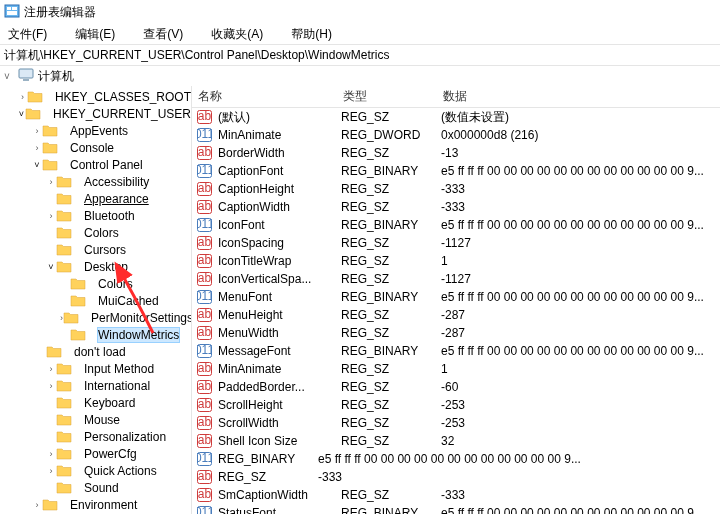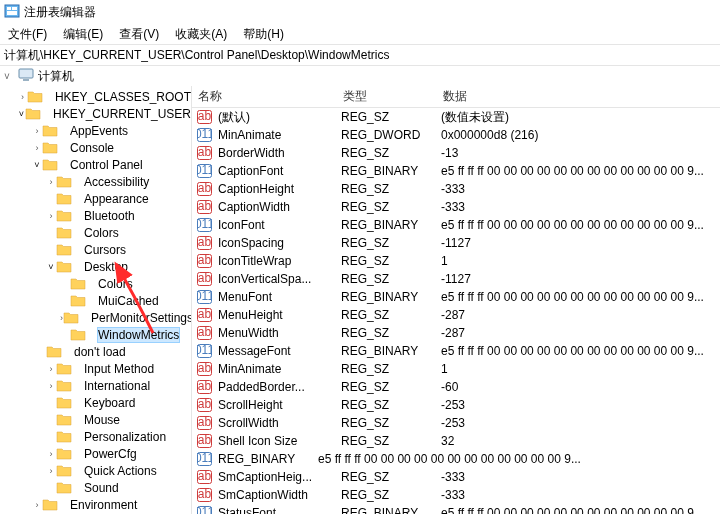--- a/index.html
+++ b/index.html
@@ -2,21 +2,21 @@
 <html><head>
 <meta charset="utf-8">
 <style>
 * { margin: 0; padding: 0; box-sizing: border-box; font-family: "Microsoft YaHei", "Segoe UI", sans-serif; font-size: 12px; }
 body { background: #fff; width: 720px; height: 514px; overflow: hidden; position: relative; }
 
 .titlebar { height: 24px; display: flex; align-items: center; padding: 0 4px; background: #fff; }
 .titlebar svg { width: 16px; height: 16px; margin-right: 4px; }
 .title-text { color: #000; }
 
-.menubar { height: 20px; display: flex; align-items: center; padding: 0 4px; gap: 8px; }
+.menubar { height: 20px; display: flex; align-items: center; padding: 0 4px; gap: 20px; }
 .menubar span { padding: 0 4px; color: #000; cursor: default; }
 
 .navbar { height: 22px; display: flex; align-items: center; padding: 0 4px; border-top: 1px solid #e5e5e5; border-bottom: 1px solid #e5e5e5;}
 .nav-path { color: #000; white-space: nowrap; overflow: hidden; }
 
 .root-row { height: 20px; display: flex; align-items: center; padding: 0 4px; gap: 4px; }
 .root-row .arrow { color: #666; font-size: 10px; width: 10px; }
 
 .content { display: flex; height: calc(514px - 24px - 20px - 22px - 20px); }
 
@@ -134,21 +134,21 @@
       </div>
       <div class="tree-item" style="padding-left: 46px;">
         <span class="arrow ">›</span>
         <span class="folder">
           <svg width="16" height="13" viewBox="0 0 16 13">
             <path class="folder-svg" d="M1 2 h5 l1.5 1.5 H15 V12 H1 Z"></path>
           </svg>
         </span>
         <span class="label">Accessibility</span>
       </div>
-      <div class="tree-item" style="padding-left: 46px;">
+      <div class="tree-item" style="padding-left: 46px; text-decoration: underline;">
         <span class="arrow "></span>
         <span class="folder">
           <svg width="16" height="13" viewBox="0 0 16 13">
             <path class="folder-svg" d="M1 2 h5 l1.5 1.5 H15 V12 H1 Z"></path>
           </svg>
         </span>
         <span class="label">Appearance</span>
       </div>
       <div class="tree-item" style="padding-left: 46px;">
         <span class="arrow ">›</span>
@@ -540,21 +540,20 @@
           <span class="cell col-type">REG_BINARY</span>
           <span class="cell col-data">e5 ff ff ff 00 00 00 00 00 00 00 00 00 00 00 00 9...</span>
         </div>
         <div class="grid-row">
           <span class="val-icon">
             <svg width="15" height="14" viewBox="0 0 15 14">
               <rect x="0.5" y="0.5" width="14" height="13" rx="2" class="val-str" fill="#fff" stroke-width="1"></rect>
               <text x="7.5" y="10" text-anchor="middle" font-size="7" fill="#cf3b3b">ab</text>
             </svg>
           </span>
-          <span class="cell" style="width:123px">SmCaptionHeig...</span>
           <span class="cell col-type">REG_SZ</span>
           <span class="cell col-data">-333</span>
         </div>
         <div class="grid-row">
           <span class="val-icon">
             <svg width="15" height="14" viewBox="0 0 15 14">
               <rect x="0.5" y="0.5" width="14" height="13" rx="2" class="val-str" fill="#fff" stroke-width="1"></rect>
               <text x="7.5" y="10" text-anchor="middle" font-size="7" fill="#cf3b3b">ab</text>
             </svg>
           </span>

